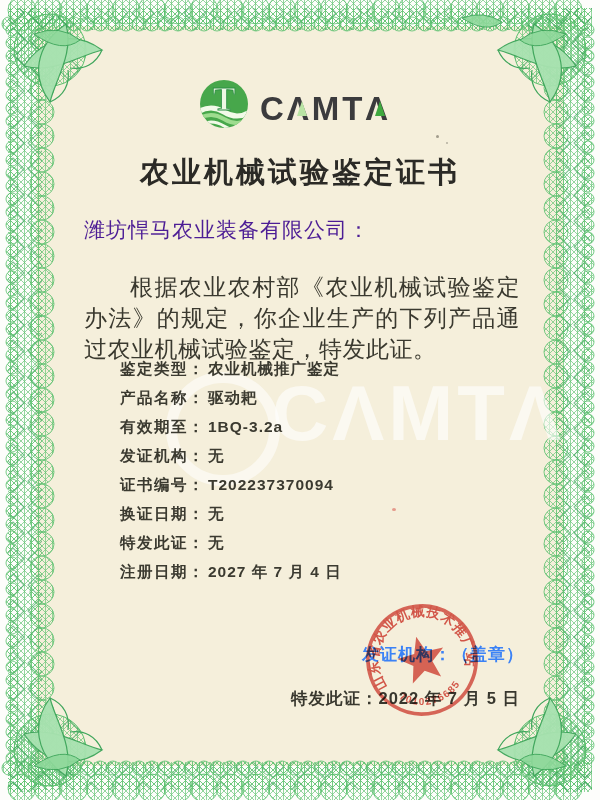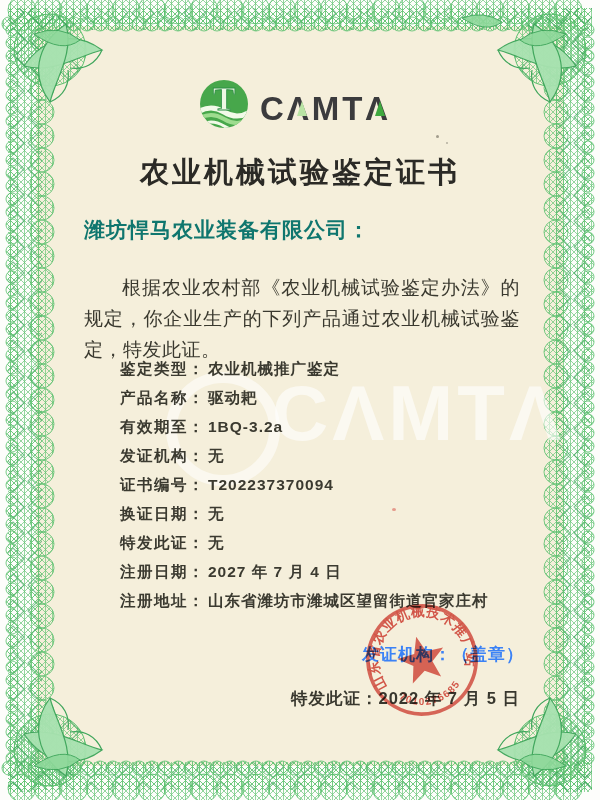--- a/index.html
+++ b/index.html
@@ -16,22 +16,22 @@
   .wordmark{position:absolute;left:260px;top:90px;z-index:2;font-size:33px;font-weight:700;letter-spacing:3px;
             color:#3b3b3d;white-space:nowrap;}
   .tri{position:absolute;width:0;height:0;border-left:5px solid transparent;border-right:5px solid transparent;}
   .tri-light{left:37px;top:11px;border-bottom:15px solid #b9e4a4;}
   .tri-green{left:115px;top:11px;border-bottom:15px solid #3fa83f;}
   
   .title{position:absolute;left:0;top:153px;width:100%;text-align:center;z-index:2;
          font-family:"Liberation Serif","DejaVu Serif",serif;font-size:29px;font-weight:700;
          letter-spacing:3px;color:#2b2a26;}
   
-  .addressee{position:absolute;left:84px;top:216px;z-index:2;font-size:21px;font-weight:700;color:#0f766e;letter-spacing:1px;}
-  .body-par{position:absolute;left:84px;top:272px;width:436px;z-index:2;font-size:19px;line-height:31px;
+  .addressee{position:absolute;left:84px;top:216px;z-index:2;font-size:21px;font-weight:400;color:#4c1d95;letter-spacing:1px;}
+  .body-par{position:absolute;left:84px;top:272px;width:436px;z-index:2;font-size:23px;line-height:31px;
             color:#3a392f;text-align:justify;text-indent:2em;letter-spacing:0.5px;}
   
   .fields{position:absolute;left:120px;top:354px;z-index:2;}
   .frow{height:29px;line-height:29px;font-size:15.5px;font-weight:700;color:#3b3a30;white-space:nowrap;}
   .frow .lab{letter-spacing:1.5px;}
   .frow .val{letter-spacing:1px;margin-left:3px;text-align:center;}
   
   .issuer{position:absolute;left:362px;top:643px;z-index:2;font-size:17px;font-weight:700;color:#3b82f6;letter-spacing:1px;white-space:nowrap;}
   .issue-date{position:absolute;left:291px;top:688px;z-index:2;font-size:16.5px;font-weight:700;color:#38372e;letter-spacing:1px;white-space:nowrap;}
   
@@ -430,21 +430,20 @@
 
   <div class="fields" id="fields">
       <div class="frow"><span class="lab">鉴定类型：</span><span class="val">农业机械推广鉴定</span></div>
       <div class="frow"><span class="lab">产品名称：</span><span class="val">驱动耙</span></div>
       <div class="frow"><span class="lab">有效期至：</span><span class="val">1BQ-3.2a</span></div>
       <div class="frow"><span class="lab">发证机构：</span><span class="val">无</span></div>
       <div class="frow"><span class="lab">证书编号：</span><span class="val">T202237370094</span></div>
       <div class="frow"><span class="lab">换证日期：</span><span class="val">无</span></div>
       <div class="frow"><span class="lab">特发此证：</span><span class="val">无</span></div>
       <div class="frow"><span class="lab">注册日期：</span><span class="val">2027 年 7 月 4 日</span></div>
-      <div class="frow"><span class="lab">注册地址：</span><span class="val">山东省潍坊市潍城区望留街道官家庄村</span></div>
     </div>
 
   <div class="issuer">
     <span>发证机构：</span><span>（盖章）</span>
   </div>
   <div class="issue-date">
     <span>特发此证：</span><span>2022 年 7 月 5 日</span>
   </div>
 
   <svg class="seal" width="600" height="800" aria-hidden="true">

